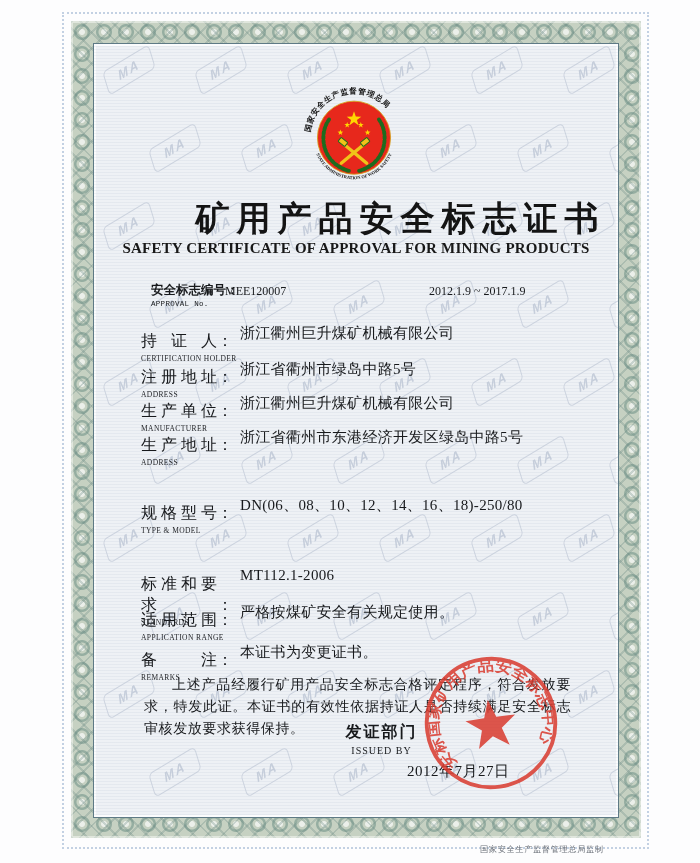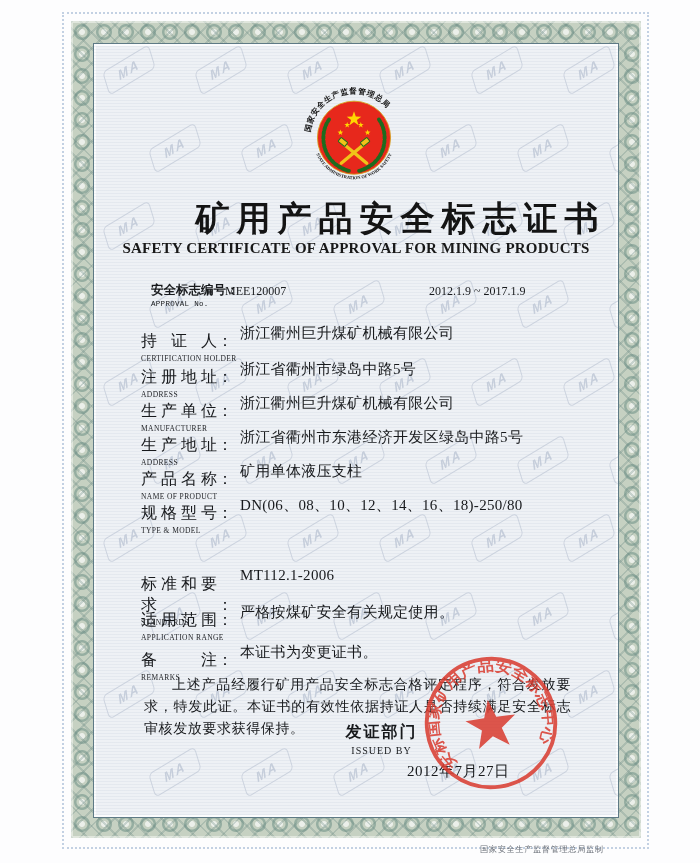--- a/index.html
+++ b/index.html
@@ -213,25 +213,20 @@
     <div class="fr" style="top:349px">
       <div class="cnwrap"><span class="zh">生产单位</span><span class="colon">：</span></div>
       <div class="en">MANUFACTURER</div>
       <div class="val">浙江衢州巨升煤矿机械有限公司</div>
     </div>
     <div class="fr" style="top:383px">
       <div class="cnwrap"><span class="zh">生产地址</span><span class="colon">：</span></div>
       <div class="en">ADDRESS</div>
       <div class="val">浙江省衢州市东港经济开发区绿岛中路5号</div>
     </div>
-    <div class="fr" style="top:417px">
-      <div class="cnwrap"><span class="zh">产品名称</span><span class="colon">：</span></div>
-      <div class="en">NAME OF PRODUCT</div>
-      <div class="val">矿用单体液压支柱</div>
-    </div>
     <div class="fr" style="top:451px">
       <div class="cnwrap"><span class="zh">规格型号</span><span class="colon">：</span></div>
       <div class="en">TYPE &amp; MODEL</div>
       <div class="val">DN(06、08、10、12、14、16、18)-250/80</div>
     </div>
     <div class="fr" style="top:522px">
       <div class="cnwrap"><span class="zh">标准和要求</span><span class="colon">：</span></div>
       <div class="en">STANDARDS</div>
       <div class="val">MT112.1-2006</div>
     </div>

